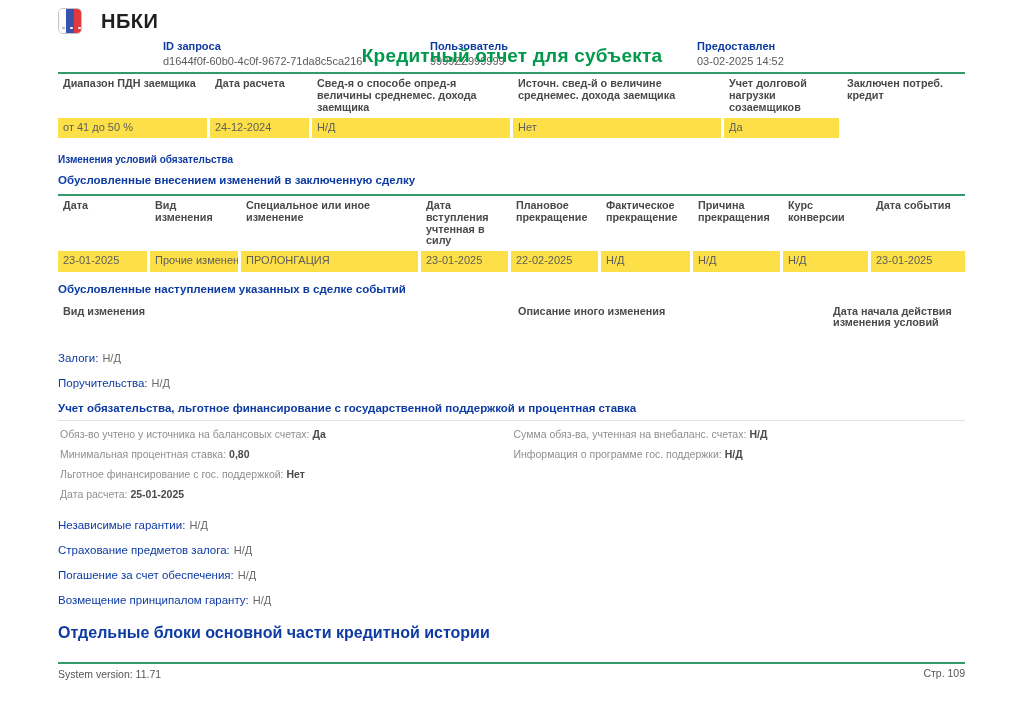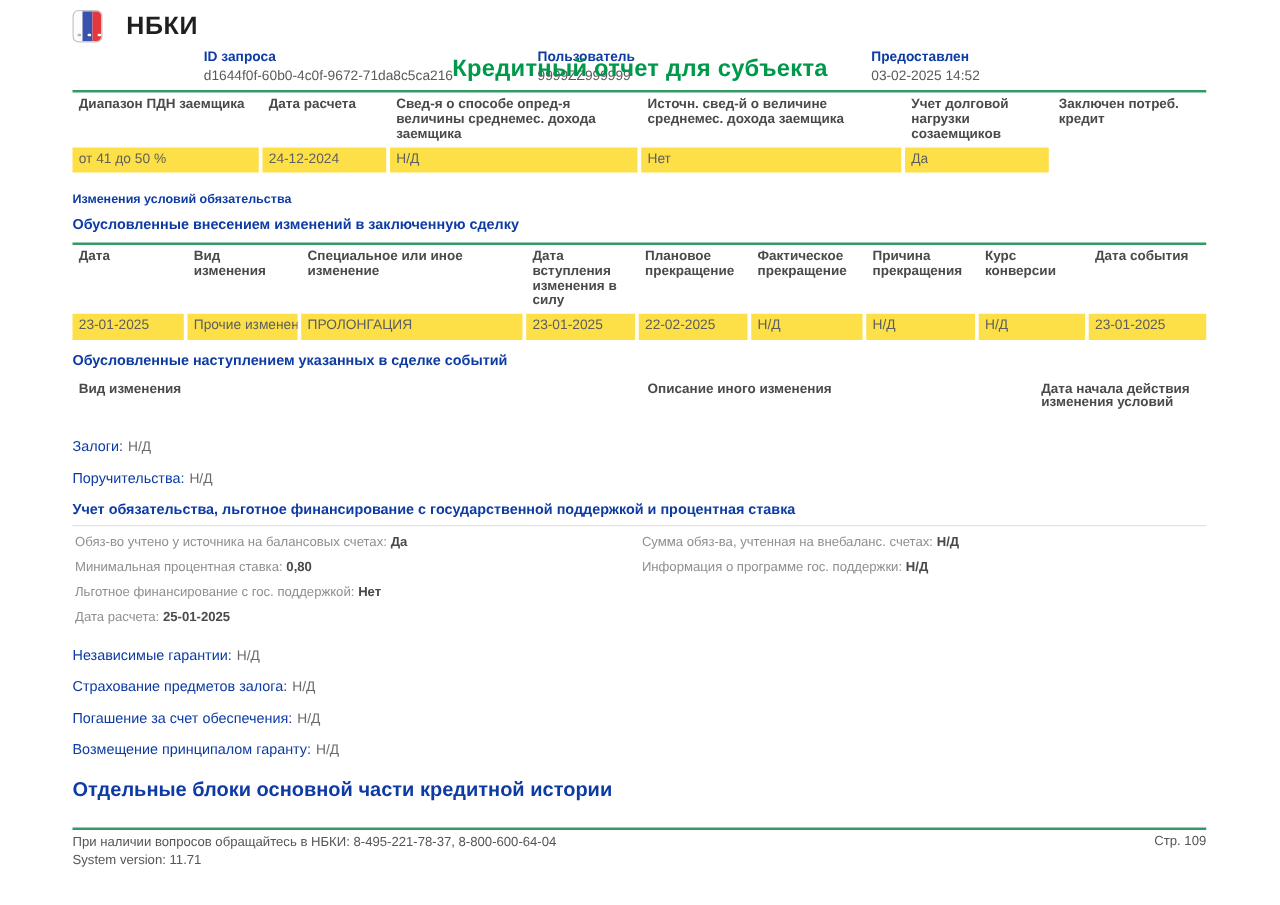--- a/index.html
+++ b/index.html
@@ -106,21 +106,21 @@
     <div class="td">Да</div>
   </div>
 
   <div class="h2">Изменения условий обязательства</div>
   <div class="h3">Обусловленные внесением изменений в заключенную сделку</div>
 
   <div class="gtable t2">
     <div class="th">Дата</div>
     <div class="th">Вид изменения</div>
     <div class="th">Специальное или иное изменение</div>
-    <div class="th">Дата вступления изменения в силу</div>
+    <div class="th">Дата вступления учтенная в силу</div>
     <div class="th">Плановое прекращение</div>
     <div class="th">Фактическое прекращение</div>
     <div class="th">Причина прекращения</div>
     <div class="th">Курс конверсии</div>
     <div class="th">Дата события</div>
     <div class="td">23-01-2025</div>
     <div class="td">Прочие изменения</div>
     <div class="td">ПРОЛОНГАЦИЯ</div>
     <div class="td">23-01-2025</div>
     <div class="td">22-02-2025</div>
@@ -182,19 +182,18 @@
     <span class="k">Погашение за счет обеспечения:</span><span class="v">Н/Д</span>
   </div>
   <div class="kv">
     <span class="k">Возмещение принципалом гаранту:</span><span class="v">Н/Д</span>
   </div>
 
   <div class="h1b">Отдельные блоки основной части кредитной истории</div>
 
   <div class="footer">
     <div class="footer-left">
-      <div>При наличии вопросов обращайтесь в НБКИ: 8-495-221-78-37, 8-800-600-64-04</div>
       <div>System version: 11.71</div>
     </div>
     <div class="footer-page">Стр. 109</div>
   </div>
 
 </div>
 
 </body></html>

